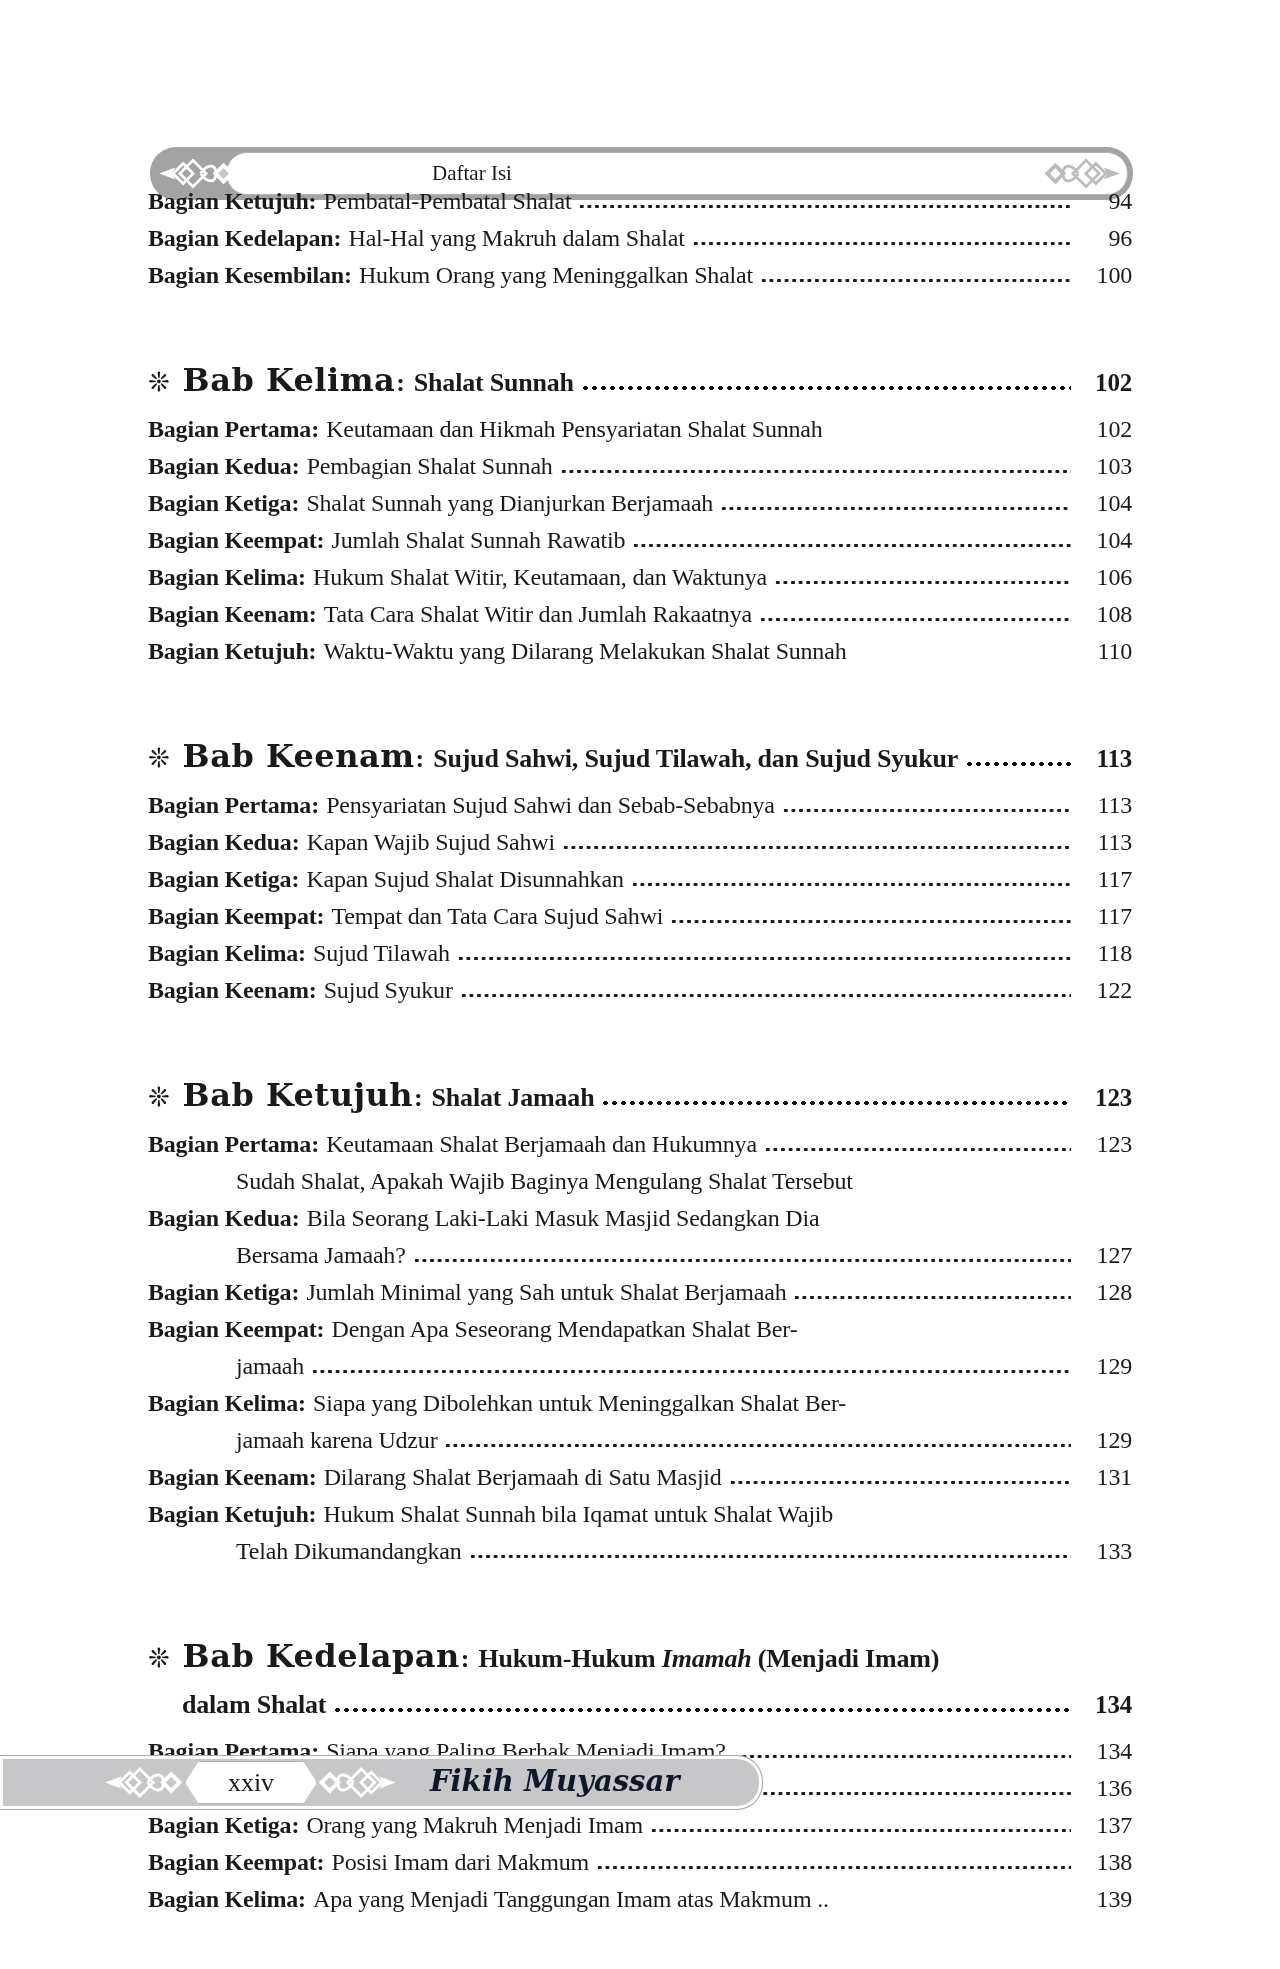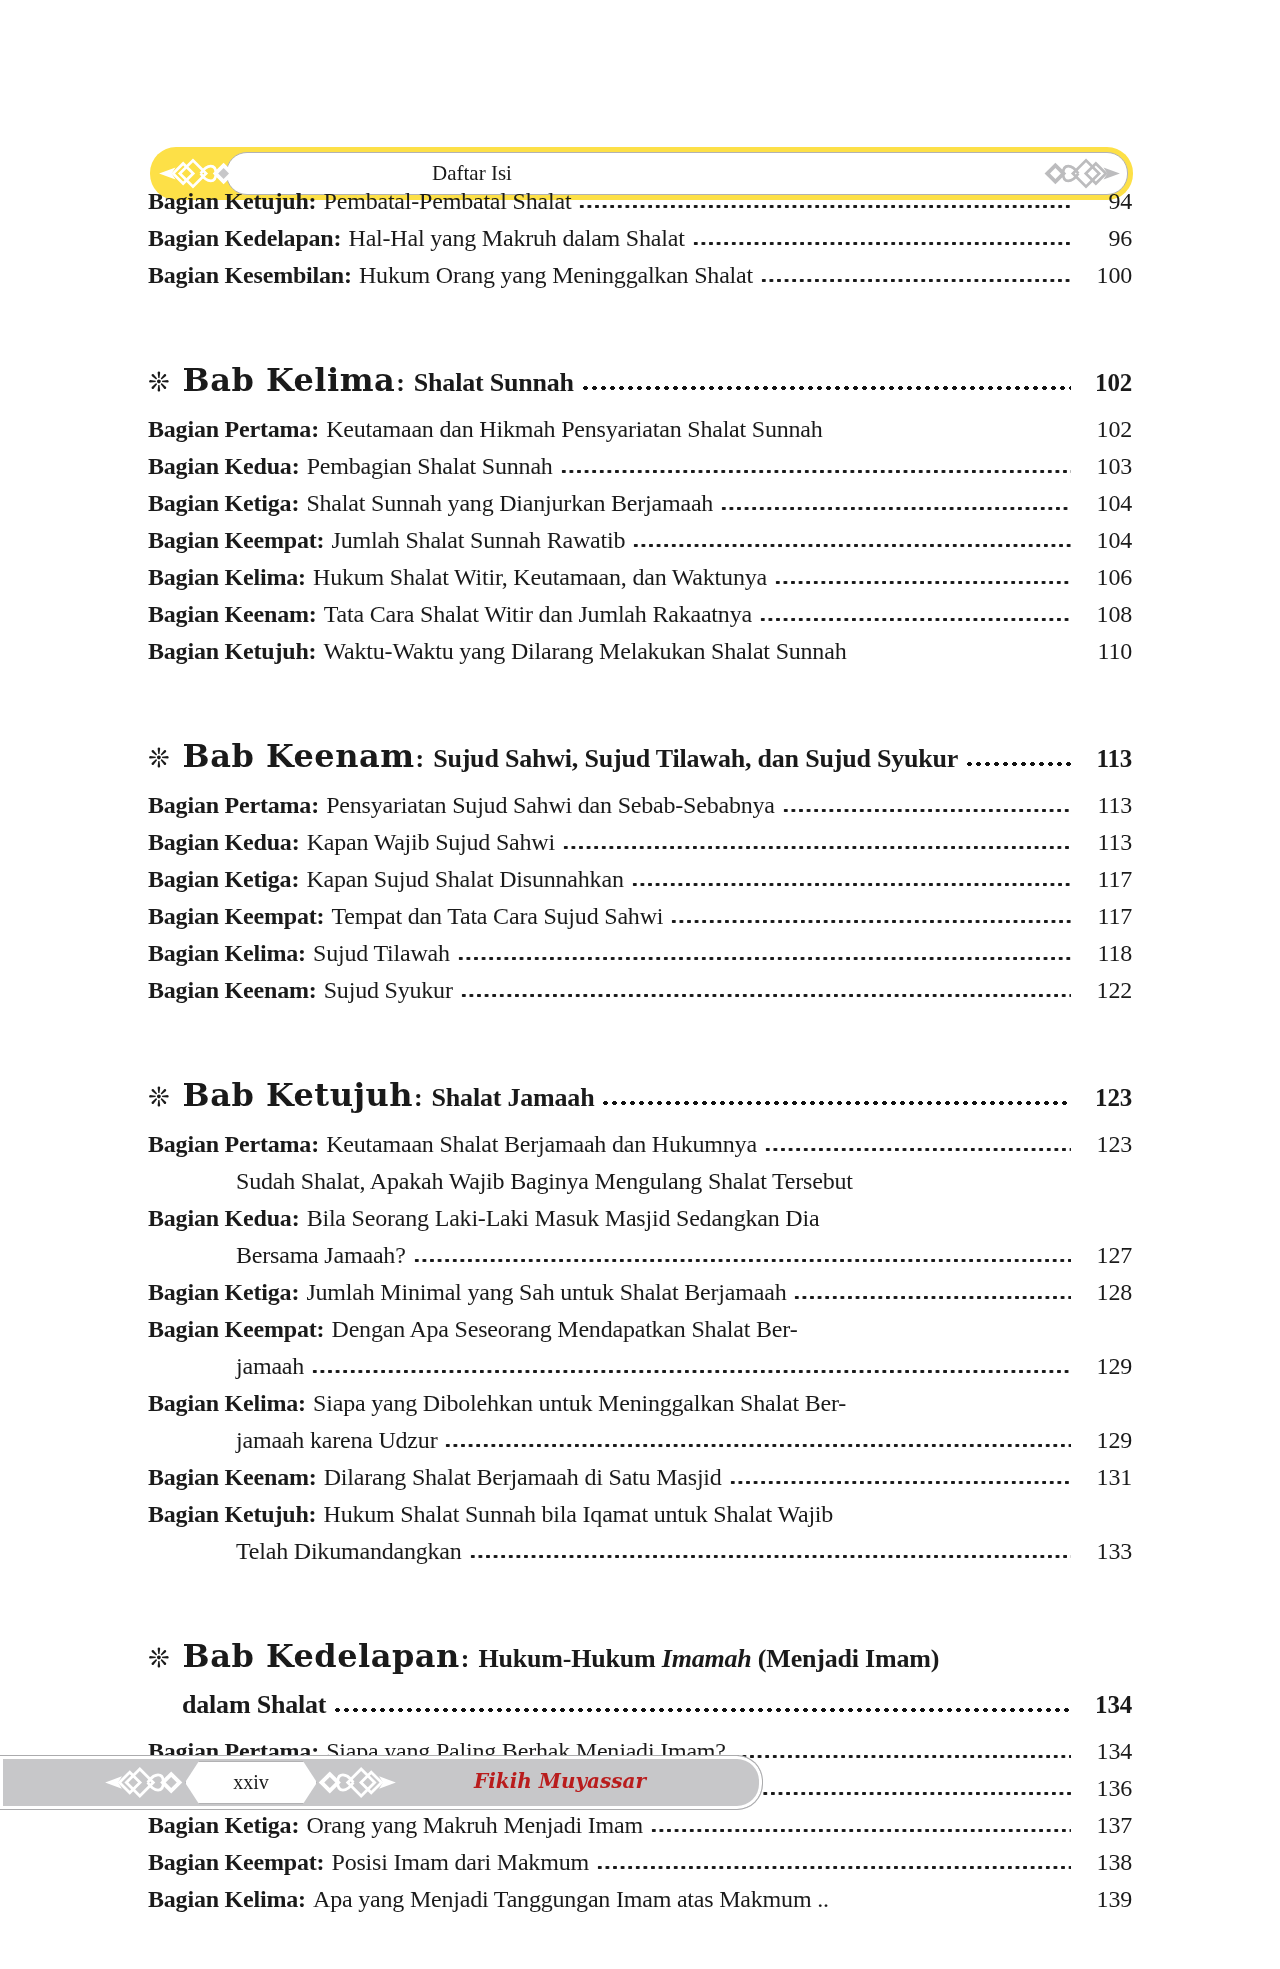--- a/index.html
+++ b/index.html
@@ -1,21 +1,21 @@
 <!DOCTYPE html>
 <html><head>
 <meta charset="utf-8">
 <style>
   html,body{margin:0;padding:0;background:#ffffff;}
   .page{position:relative;width:1280px;height:1969px;background:#fff;
         font-family:"Liberation Serif",serif;color:#1a1a1a;overflow:hidden;}
 
   
   .header-bar{position:absolute;left:150px;top:147px;width:983px;height:53px;
-              background:#fde047;border-radius:26px;}
+              background:#a3a3a3;border-radius:26px;}
   .header-inner{position:absolute;left:76px;top:5px;right:5px;bottom:5px;
                 background:#fff;border:1px solid #b2b2b4;border-radius:21px;}
   .header-title{position:absolute;left:242px;top:0;width:160px;height:53px;
                 line-height:52px;text-align:center;font-size:21px;}
   .orn{position:absolute;}
   .orn svg{width:100%;height:100%;display:block;}
   .header-orn-left{left:8px;top:9px;width:82px;height:35px;color:#fff;}
   .header-orn-right{right:12px;top:9px;width:82px;height:35px;color:#bcbcbe;transform:scaleX(-1);}
   .header-orn-right .di{fill:#fff;}
   .header-orn-left .di{fill:#c7c7c9;}
@@ -45,27 +45,27 @@
   .leader.bold{height:6px;background-image:radial-gradient(circle,#121212 2.2px,transparent 2.5px);
                background-size:9px 6px;}
 
   
   .footer-bar{position:absolute;left:0;top:1755px;width:762px;height:53px;
               background:#c7c7c9;border:1px solid #ababad;border-left:none;
               border-radius:0 26px 26px 0;box-shadow:inset 0 0 0 3px #ffffff;}
   .footer-badge{position:absolute;left:185px;top:5px;width:130px;height:41px;
                 background:#fff;border:1px solid #b2b2b4;border-radius:10px;
                 clip-path:polygon(14px 0,calc(100% - 14px) 0,100% 50%,calc(100% - 14px) 100%,14px 100%,0 50%);
-                text-align:center;line-height:41px;font-size:20px;}
+                text-align:center;line-height:41px;font-size:26px;}
   .footer-orn-left{left:104px;top:8px;width:84px;height:37px;color:#fff;}
   .footer-orn-right{left:313px;top:8px;width:84px;height:37px;color:#fff;transform:scaleX(-1);}
   .footer-orn-left .di,.footer-orn-right .di{fill:#c7c7c9;}
   .footer-book-title{position:absolute;left:430px;top:0;width:260px;height:53px;
-                     line-height:50px;text-align:center;font-family:"DejaVu Serif",serif;
-                     font-style:italic;font-weight:bold;font-size:20px;color:#b91c1c;}
+                     line-height:50px;font-family:"DejaVu Serif",serif;
+                     font-style:italic;font-weight:bold;font-size:29px;color:#0f172a;}
 </style>
 </head>
 <body>
 
 <div class="page">
 
   <div class="header-bar">
     <div class="header-inner"></div>
     <div class="orn header-orn-left">
       <svg viewBox="0 0 150 60">

